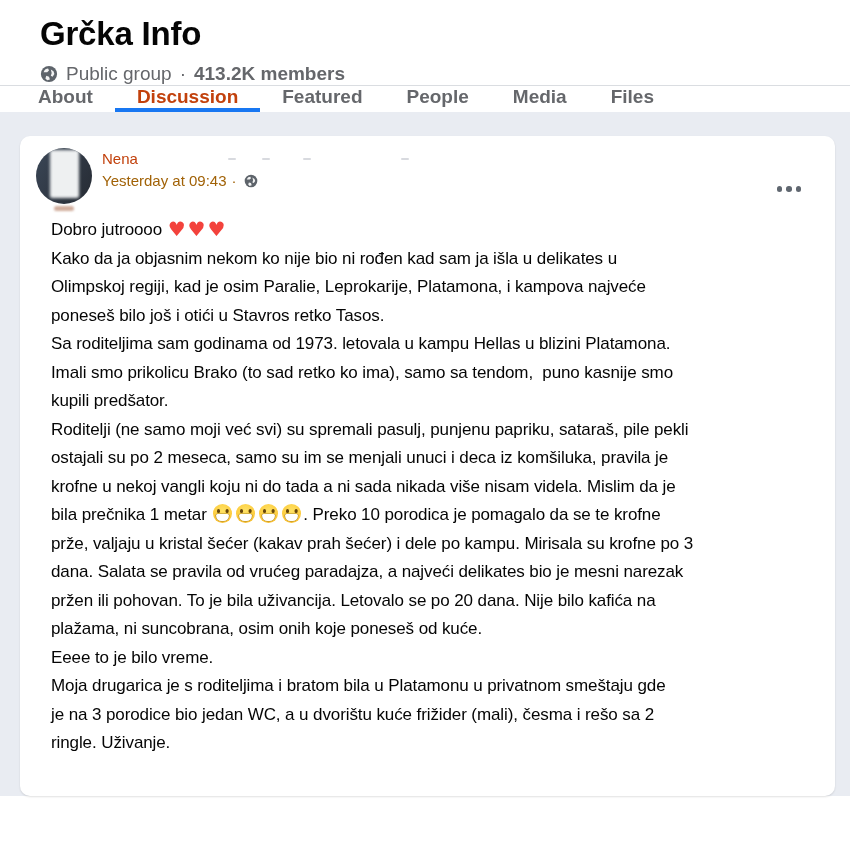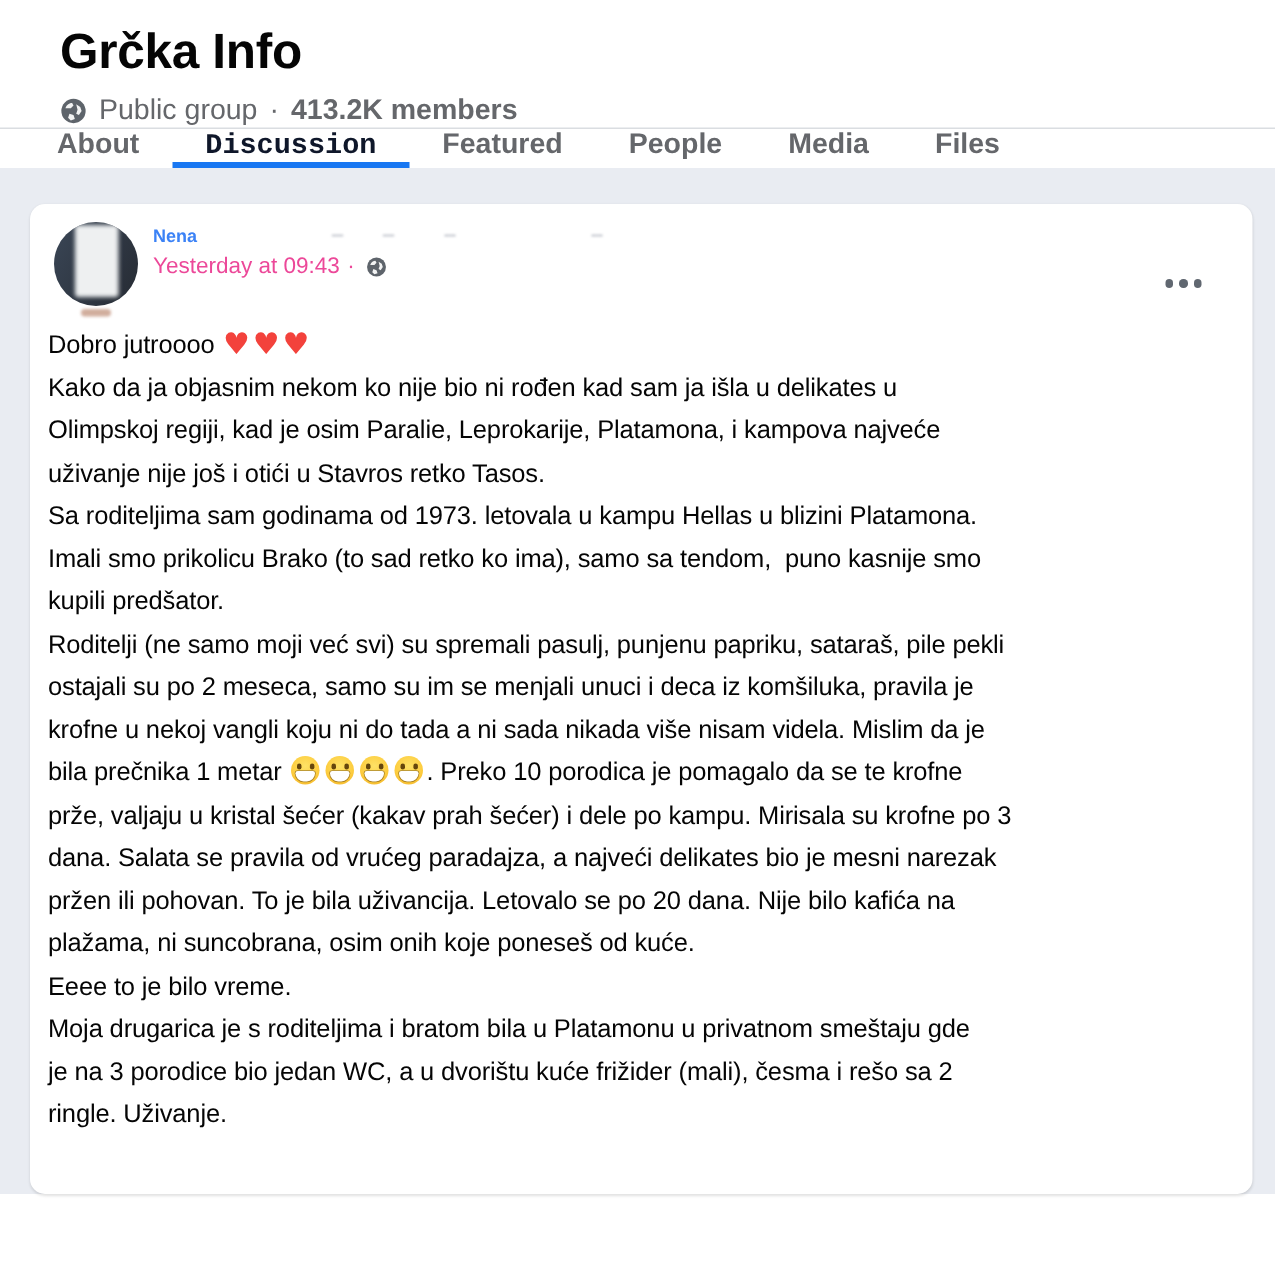--- a/index.html
+++ b/index.html
@@ -15,57 +15,57 @@
   .group-meta { margin-top:9px; display:flex; align-items:center; gap:8px;
     font-size:19px; color:#65676B; }
   .group-meta .members { font-weight:700;text-align:right; }
   .globe-lg { width:18px; height:18px; display:inline-block; }
 
   
   .tabs { display:flex; height:80px; padding-left:16px; background:#fff; }
   .tab { display:flex; align-items:center; padding:0 22px; font-size:19px;
     font-weight:600; color:#65676B; border-bottom:4px solid transparent;
     cursor:pointer; }
-  .tab.active { color:#0f172a; border-bottom-color:#1877F2;font-family:Liberation Mono, monospace; }
+  .tab.active { color:#c2410c; border-bottom-color:#1877F2; }
 
   
   .feed { flex:1; background:#E9ECF2; padding:24px 15px 0 20px; }
   .post-card { background:#fff; border-radius:10px; min-height:660px;
     box-shadow:0 1px 2px rgba(0,0,0,0.12); }
 
   
   .post-header { display:flex; padding:12px 16px 0 16px; }
   .avatar { width:56px; height:56px; border-radius:50%; position:relative;
     background:linear-gradient(120deg,#3A4656,#262B33); overflow:hidden;
     flex-shrink:0; cursor:pointer; }
   .avatar .blur-photo { position:absolute; left:14px; top:2px; width:29px;
     height:48px; background:#EEF0F1; border-radius:2px; filter:blur(1.5px); }
   .avatar-wrap { position:relative; }
   .avatar-wrap .smudge { position:absolute; left:18px; bottom:-7px; width:20px;
     height:5px; background:#C2937D; border-radius:3px; filter:blur(1px);
     opacity:.75; }
   .author-col { flex:1; margin-left:10px; padding-top:2px; }
   .author-row { display:flex; align-items:center; }
-  .author-name { font-size:12px; font-weight:700; color:#3b82f6; cursor:pointer; }
+  .author-name { font-size:15px; font-weight:400; color:#c2410c; cursor:pointer; }
   .blur-marks { display:flex; align-items:center; margin-left:90px; }
   .blur-marks i { display:block; width:8px; height:2px; background:#D8DADF;
     border-radius:2px; filter:blur(0.6px); }
   .blur-marks i:nth-child(1){ margin-right:26px; }
   .blur-marks i:nth-child(2){ margin-right:33px; }
   .blur-marks i:nth-child(3){ margin-right:90px; }
   .timestamp-row { margin-top:5px; display:flex; align-items:center; gap:5px;
-    font-size:15px; color:#ec4899; cursor:pointer; }
+    font-size:15px; color:#a16207; cursor:pointer; }
   .globe-sm { width:14px; height:14px; display:inline-block; margin-left:2px; }
   .post-options { display:flex; gap:4px; align-items:center; margin-top:26px;
     margin-right:14px; cursor:pointer; padding:4px; }
   .post-options .dot { width:5.5px; height:5.5px; border-radius:50%;
     background:#606770; }
 
   
-  .post-body { padding:11px 16px 0 12px; }
+  .post-body { padding:11px 16px 0 31px; }
   .post-line { font-size:17px; line-height:28.5px; color:#050505;
     white-space:pre; letter-spacing:-0.1px; }
 
   
   .emoji.heart { color:#F3423C; font-size:20px; margin:0 1px;
     vertical-align:-1px; font-family:"DejaVu Sans", sans-serif; }
   .emoji.grin { display:inline-block; width:19px; height:19px; border-radius:50%;
     position:relative; vertical-align:-3px; margin:0 2px;
     background:radial-gradient(circle at 50% 35%, #FEE266 0%, #FDCC3E 60%, #F0AE1F 100%); }
   .emoji.grin::before { content:''; position:absolute; top:5px; left:3.4px;
@@ -139,21 +139,21 @@
           <span class="dot"></span>
           <span class="dot"></span>
           <span class="dot"></span>
         </div>
       </div>
 
       <div class="post-body">
         <div class="post-line">Dobro jutroooo <span class="emoji heart">♥</span><span class="emoji heart">♥</span><span class="emoji heart">♥</span></div>
         <div class="post-line">Kako da ja objasnim nekom ko nije bio ni rođen kad sam ja išla u delikates u</div>
         <div class="post-line">Olimpskoj regiji, kad je osim Paralie, Leprokarije, Platamona, i kampova najveće</div>
-        <div class="post-line">uživanje nije još i otići u Stavros retko Tasos.</div>
+        <div class="post-line">poneseš bilo još i otići u Stavros retko Tasos.</div>
         <div class="post-line">Sa roditeljima sam godinama od 1973. letovala u kampu Hellas u blizini Platamona.</div>
         <div class="post-line">Imali smo prikolicu Brako (to sad retko ko ima), samo sa tendom,  puno kasnije smo</div>
         <div class="post-line">kupili predšator.</div>
         <div class="post-line">Roditelji (ne samo moji već svi) su spremali pasulj, punjenu papriku, sataraš, pile pekli</div>
         <div class="post-line">ostajali su po 2 meseca, samo su im se menjali unuci i deca iz komšiluka, pravila je</div>
         <div class="post-line">krofne u nekoj vangli koju ni do tada a ni sada nikada više nisam videla. Mislim da je</div>
         <div class="post-line">bila prečnika 1 metar <span class="emoji grin"></span><span class="emoji grin"></span><span class="emoji grin"></span><span class="emoji grin"></span>. Preko 10 porodica je pomagalo da se te krofne</div>
         <div class="post-line">prže, valjaju u kristal šećer (kakav prah šećer) i dele po kampu. Mirisala su krofne po 3</div>
         <div class="post-line">dana. Salata se pravila od vrućeg paradajza, a najveći delikates bio je mesni narezak</div>
         <div class="post-line">pržen ili pohovan. To je bila uživancija. Letovalo se po 20 dana. Nije bilo kafića na</div>

